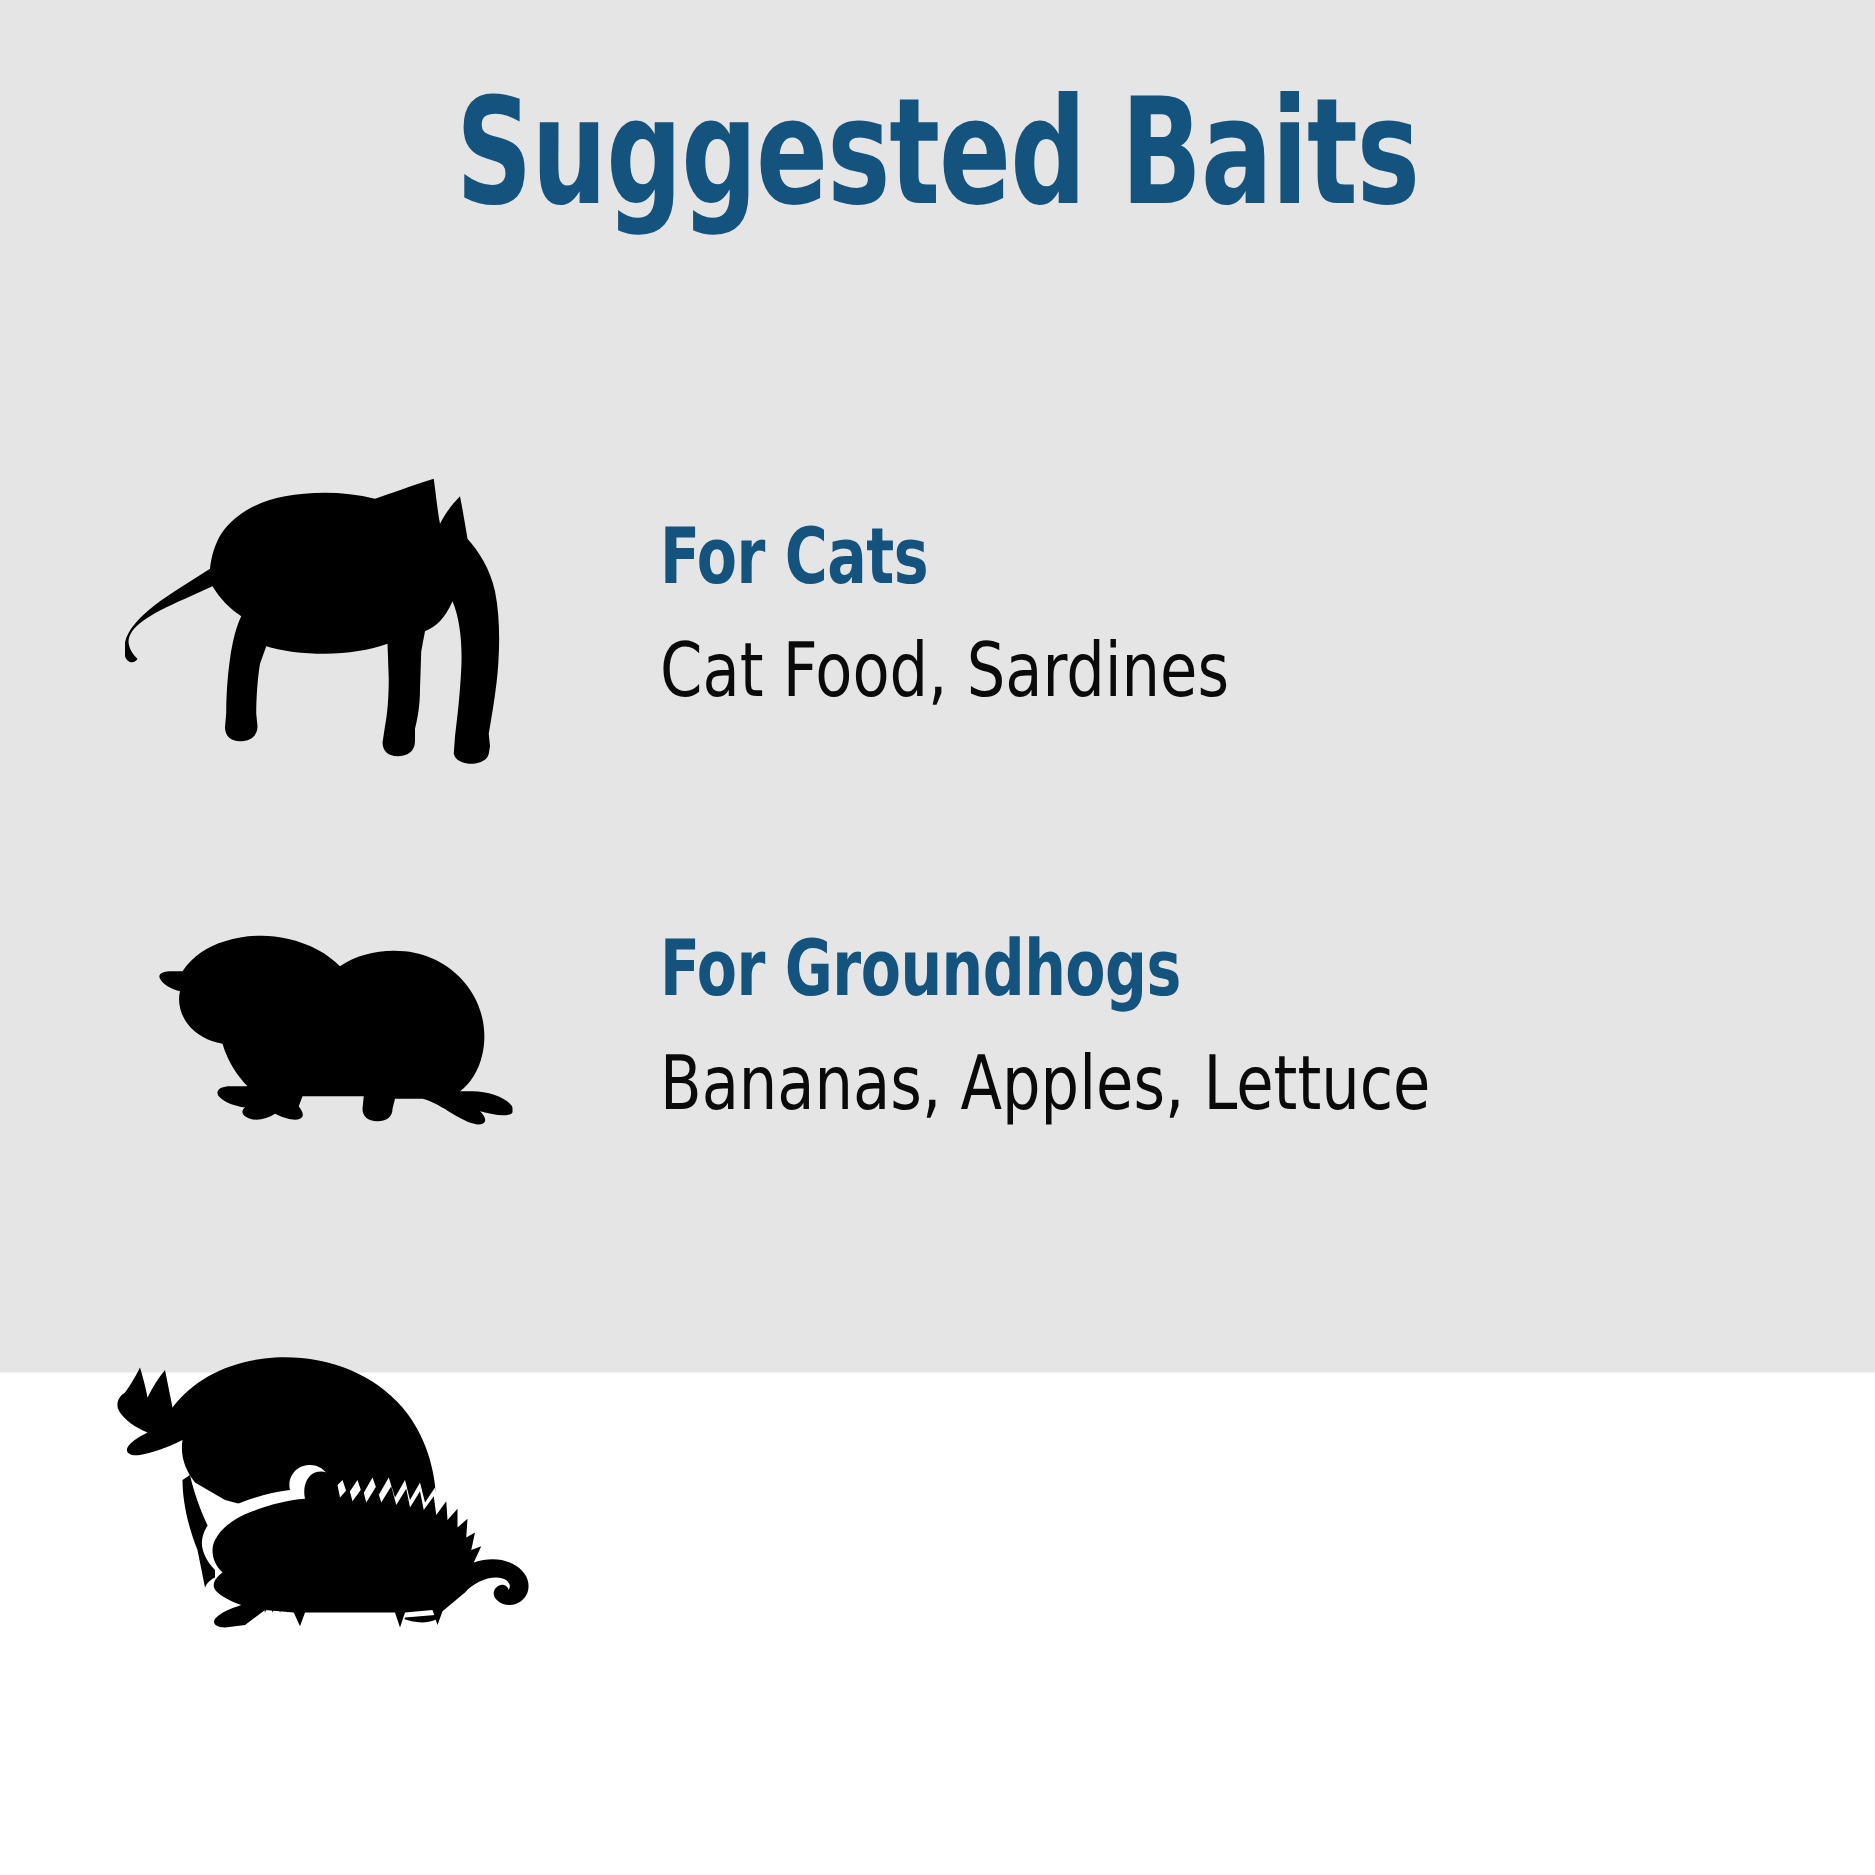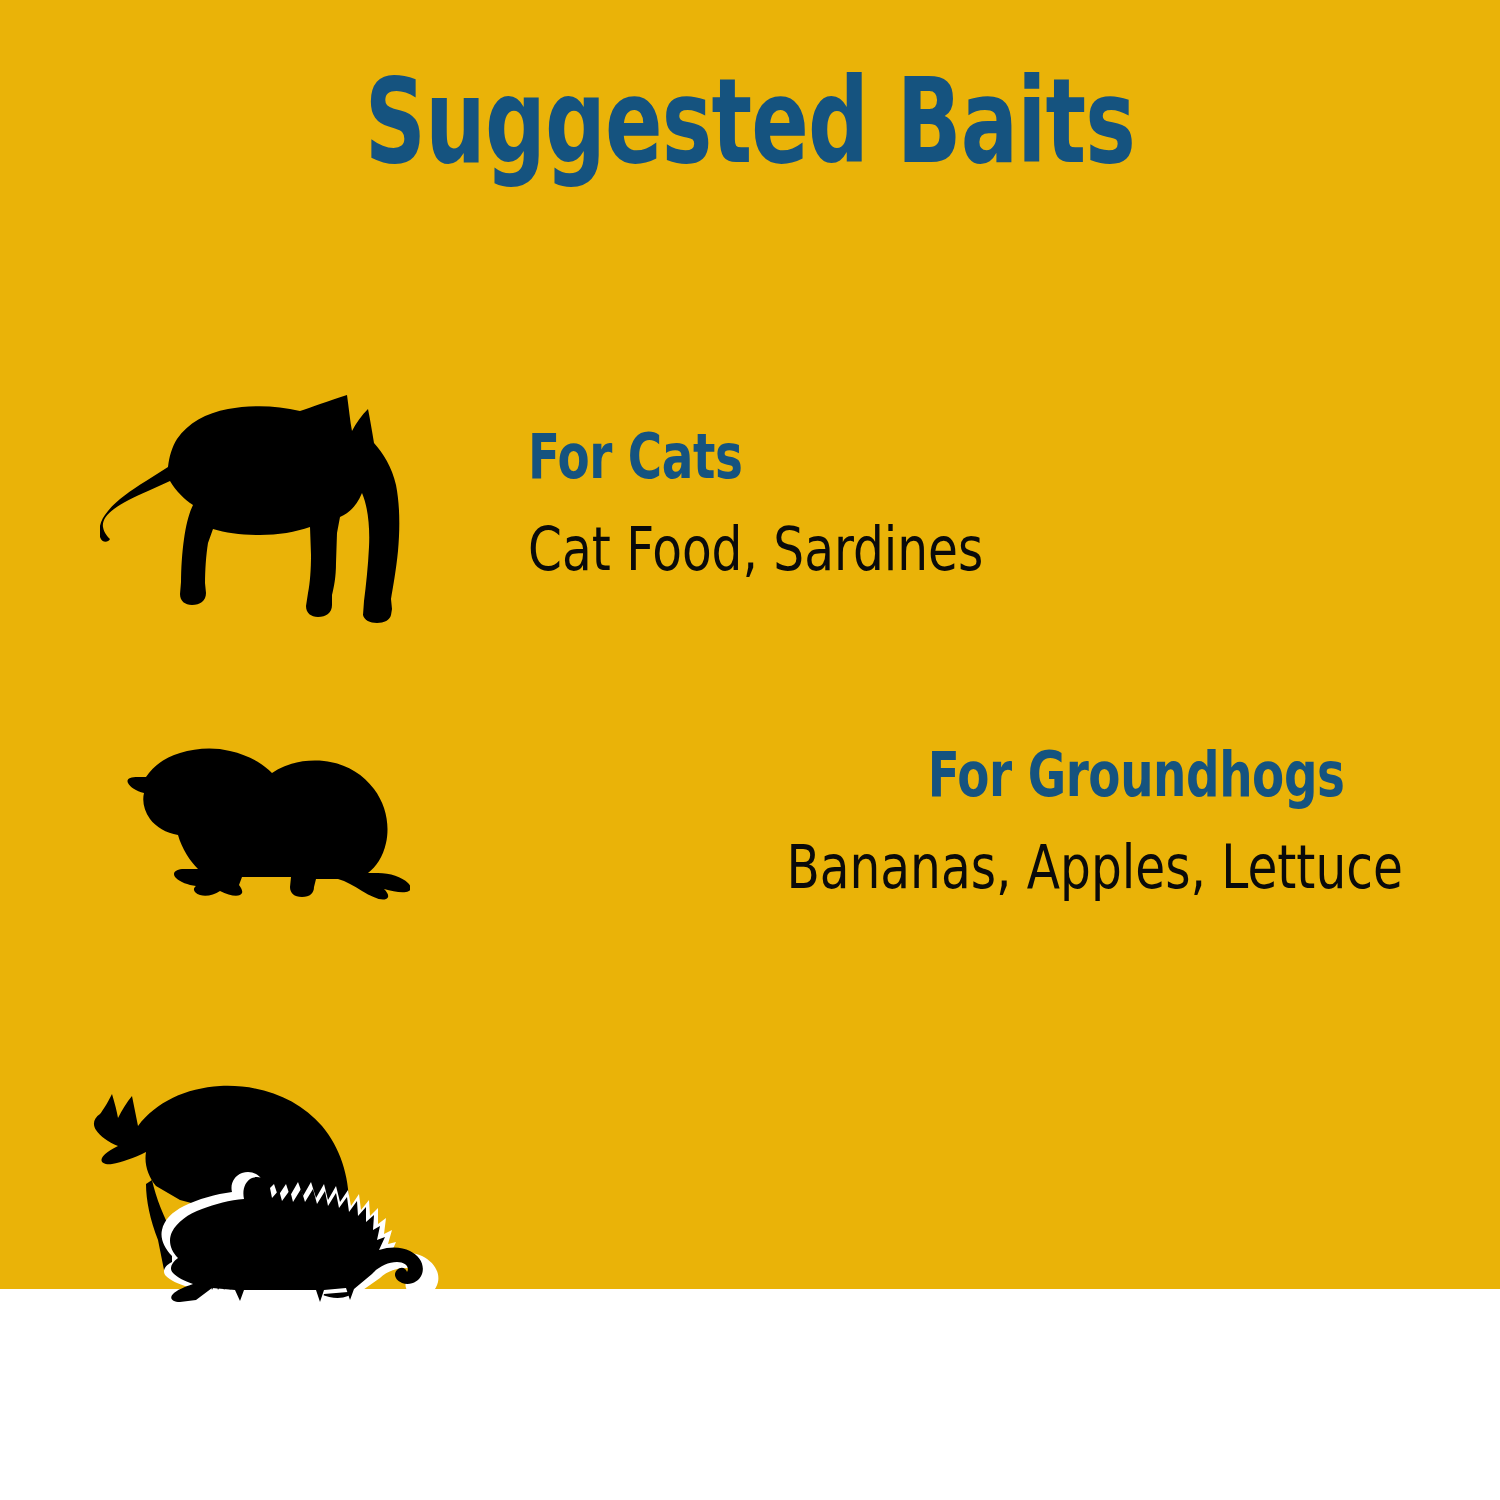--- a/index.html
+++ b/index.html
@@ -9,22 +9,22 @@
   }
   body {
     width: 1500px;
     height: 1500px;
     font-family: "Liberation Sans", sans-serif;
     overflow: hidden;
   }
   .page {
     position: relative;
     width: 1500px;
-    height: 1289px;
-    background: #eab308;
+    height: 1098px;
+    background: #e5e5e5;
   }
 
   
   .title {
     position: absolute;
     left: 0;
     top: 62px;
     width: 1500px;
     text-align: center;
     color: #15537f;
@@ -39,22 +39,22 @@
   }
 
   
   .row {
     position: absolute;
     left: 0;
     width: 1500px;
     display: flex;
     align-items: center;
   }
-  #row-cats      { top: 382px;  height: 250px; }
-  #row-groundhog { top: 715px;  height: 220px; text-align: right; }
+  #row-cats      { top: 370px;  height: 250px; }
+  #row-groundhog { top: 715px;  height: 220px; }
   #row-raccoon   { top: 1060px; height: 280px; }
 
   .art {
     width: 520px;
     flex: 0 0 520px;
     display: flex;
     align-items: center;
     justify-content: center;
     height: 100%;
   }

